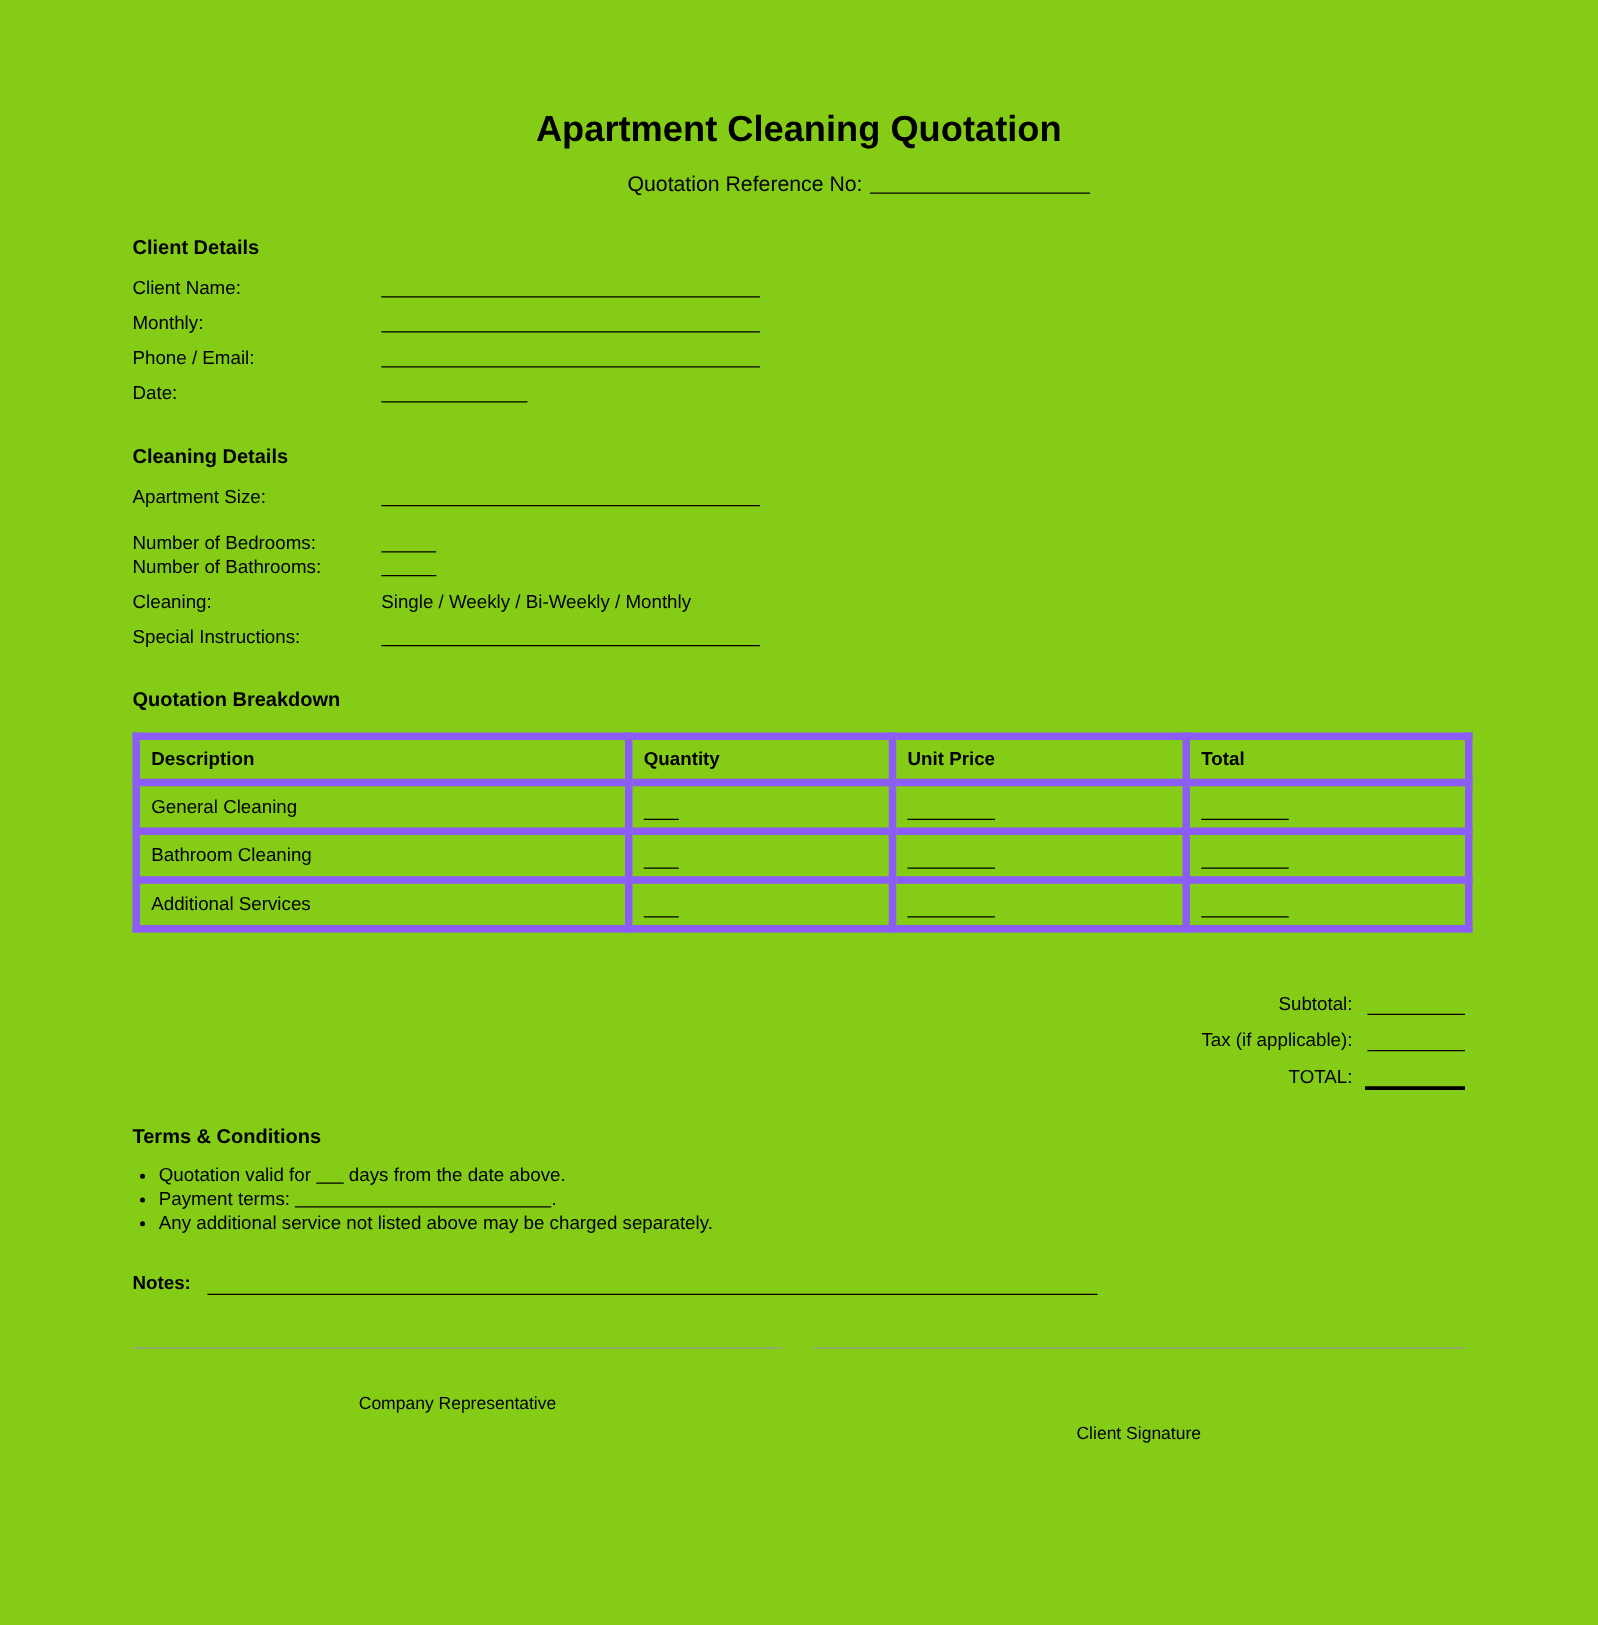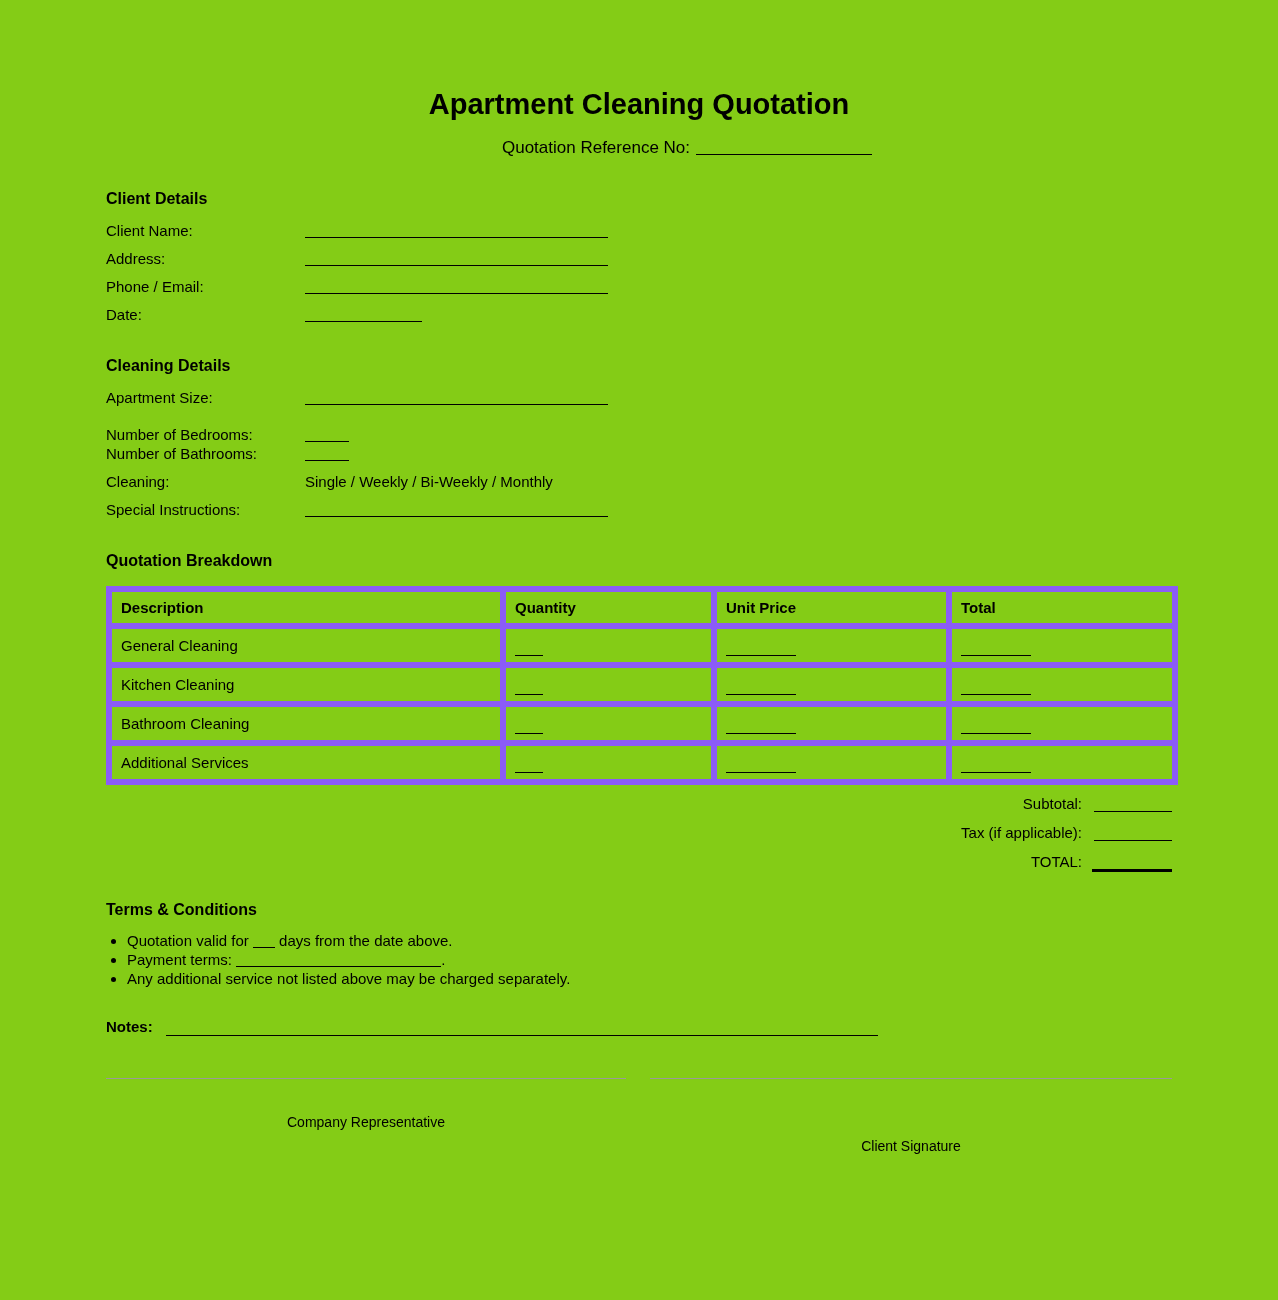--- a/index.html
+++ b/index.html
@@ -235,21 +235,21 @@
     <span>Quotation Reference No:</span><span class="ref-blank"></span>
   </div>
 
   <div class="section-heading" style="top:190px;">Client Details</div>
   <div id="client-fields">
       <div class="field-row" style="top: 222px;">
         <span class="field-label">Client Name:</span>
         <span class="field-blank" style="width: 303px;"></span>
       </div>
       <div class="field-row" style="top: 250px;">
-        <span class="field-label">Address:</span>
+        <span class="field-label">Monthly:</span>
         <span class="field-blank" style="width: 303px;"></span>
       </div>
       <div class="field-row" style="top: 278px;">
         <span class="field-label">Phone / Email:</span>
         <span class="field-blank" style="width: 303px;"></span>
       </div>
       <div class="field-row" style="top: 306px;">
         <span class="field-label">Date:</span>
         <span class="field-blank" style="width: 117px;"></span>
       </div>
@@ -297,32 +297,20 @@
             <span class="cell-blank" style="width: 28px;"></span>
           </td>
           <td class="col-unit">
             <span class="cell-blank" style="width: 70px;"></span>
           </td>
           <td class="col-total">
             <span class="cell-blank" style="width: 70px;"></span>
           </td>
         </tr>
         <tr>
-          <td class="col-desc">Kitchen Cleaning</td>
-          <td class="col-qty">
-            <span class="cell-blank" style="width: 28px;"></span>
-          </td>
-          <td class="col-unit">
-            <span class="cell-blank" style="width: 70px;"></span>
-          </td>
-          <td class="col-total">
-            <span class="cell-blank" style="width: 70px;"></span>
-          </td>
-        </tr>
-        <tr>
           <td class="col-desc">Bathroom Cleaning</td>
           <td class="col-qty">
             <span class="cell-blank" style="width: 28px;"></span>
           </td>
           <td class="col-unit">
             <span class="cell-blank" style="width: 70px;"></span>
           </td>
           <td class="col-total">
             <span class="cell-blank" style="width: 70px;"></span>
           </td>

